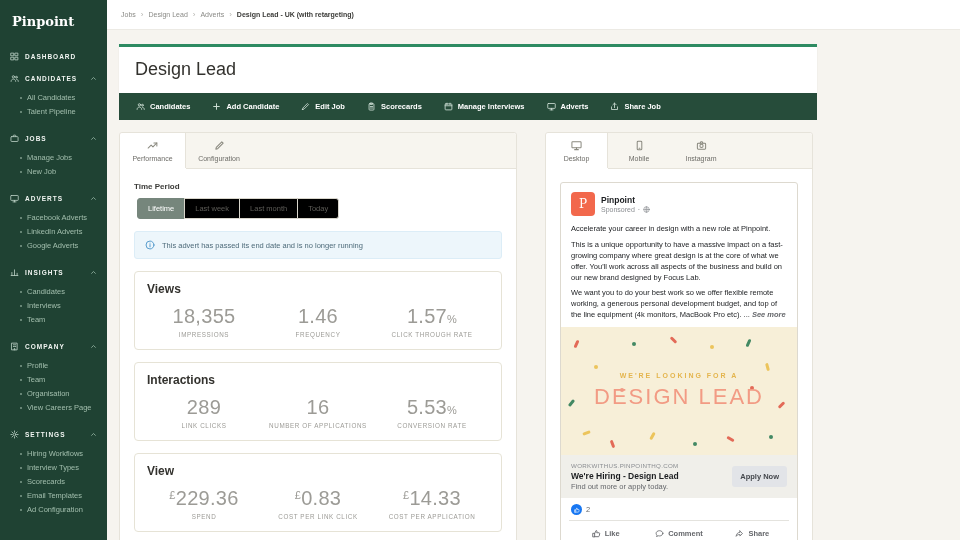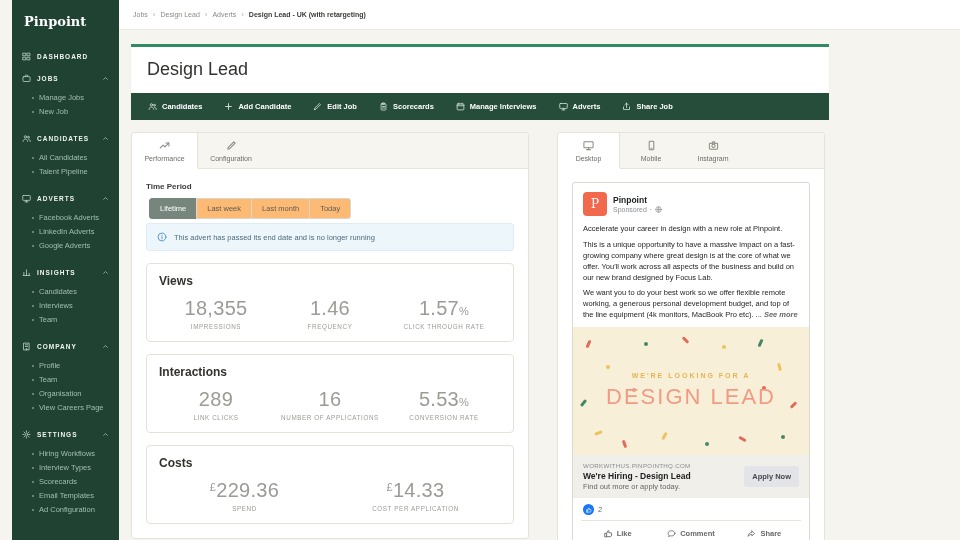--- a/index.html
+++ b/index.html
@@ -1,18 +1,18 @@
 <!DOCTYPE html>
 <html><head>
 <meta charset="utf-8">
 <style>
   * { margin:0; padding:0; box-sizing:border-box; }
   html,body { width:960px; height:540px; overflow:hidden; }
   body { font-family:"Liberation Sans",sans-serif; background:#f6f4ef; color:#33322e; }
-  .app { display:flex; width:960px; height:540px;padding-left:12px; }
+  .app { display:flex; width:960px; height:540px; }
   .ic { width:10px; height:10px; flex-shrink:0; display:block; }
 
   
   .sidebar { width:107px; background:#1f4233; flex-shrink:0; padding-top:10px; overflow:hidden; }
   .logo { font-family:"DejaVu Serif",serif; font-size:13px; font-weight:600; color:#fff; padding:4px 12px 0; margin-bottom:16px; }
   .nav-header { display:flex; align-items:center; gap:6px; padding:0 10px; height:22px; font-size:6.5px; font-weight:700; letter-spacing:1px; color:#f1f5f2; cursor:pointer; }
   .nav-header .ic { width:9px; height:9px; color:#b9cfc2; }
   .nav-header .chev { margin-left:auto; width:7px; height:7px; color:#8fae9d; }
   .nav-items { padding:2px 0 8px; }
   .nav-sub { display:block; font-size:7.5px; color:#a3bfae; padding:0 8px 0 27px; height:14px; line-height:14px; position:relative; cursor:pointer; white-space:nowrap; }
@@ -42,26 +42,26 @@
   .tabbar { display:flex; background:#f7f5ef; border-bottom:1px solid #e6e3da; border-radius:3px 3px 0 0; }
   .tab { width:66px; padding:7px 0 6px; display:flex; flex-direction:column; align-items:center; gap:4px; font-size:7px; color:#6d6c67; cursor:pointer; }
   .tab .ic { width:11px; height:11px; color:#8a897f; }
   .tab.active { background:#fff; border-right:1px solid #e6e3da; box-shadow:0 2px 0 #fff; border-radius:3px 0 0 0; }
   .panel.right .tab { width:62px; }
 
   .panel-body { padding:13px 14px 14px; }
 
   .tp-label { font-size:8px; font-weight:700; color:#3b3b38; margin-bottom:6px; }
   .seg { display:inline-flex; }
-  .seg-btn { font-size:7.5px; color:#5e5d58; background:#fdba74; border:1px solid #d9d6cc; padding:5px 10px; margin-left:-1px; cursor:pointer; white-space:nowrap; }
+  .seg-btn { font-size:7.5px; color:#5e5d58; background:#000000; border:1px solid #d9d6cc; padding:5px 10px; margin-left:-1px; cursor:pointer; white-space:nowrap; }
   .seg-btn:first-child { margin-left:3px; border-radius:3px 0 0 3px; }
   .seg-btn:last-child { border-radius:0 3px 3px 0; }
   .seg-btn.active { background:#76867c; border-color:#76867c; color:#fff; }
 
-  .alert { margin-top:4px; display:flex; gap:7px; align-items:center; background:#edf6fb; border:1px solid #dcedf7; border-radius:3px; padding:8px 10px; font-size:7.5px; color:#4e6b7a; }
+  .alert { margin-top:12px; display:flex; gap:7px; align-items:center; background:#edf6fb; border:1px solid #dcedf7; border-radius:3px; padding:8px 10px; font-size:7.5px; color:#4e6b7a; }
   .alert .ic { width:10px; height:10px; color:#4a94c8; }
 
   .stat-card { margin-top:12px; border:1px solid #e6e3d6; border-radius:4px; padding:10px 12px 11px; }
   .stat-title { font-size:12px; font-weight:700; color:#33322e; margin-bottom:9px; }
   .stat-row { display:flex; }
   .stat { flex:1; text-align:center; }
   .stat-value { font-size:20px; color:#9c9b96; letter-spacing:.3px; }
   .stat-prefix { font-size:11px; vertical-align:6px; }
   .stat-suffix { font-size:11px; }
   .stat-label { font-size:6.3px; letter-spacing:.6px; color:#9c9b96; margin-top:3px; text-transform:uppercase; }
@@ -241,46 +241,46 @@
           <svg class="ic">
               <use href="#i-grid"></use>
             </svg>
           <span>DASHBOARD</span>
         </div>
       </div>
 
       <div class="nav-section">
         <div class="nav-header">
           <svg class="ic">
+              <use href="#i-users"></use>
+            </svg>
+          <span>CANDIDATES</span>
+          <svg class="ic chev">
+              <use href="#i-chevup"></use>
+            </svg>
+        </div>
+        <div class="nav-items">
+          <span class="nav-sub">All Candidates</span>
+          <span class="nav-sub">Talent Pipeline</span>
+        </div>
+      </div>
+
+      <div class="nav-section">
+        <div class="nav-header">
+          <svg class="ic">
               <use href="#i-briefcase"></use>
             </svg>
           <span>JOBS</span>
           <svg class="ic chev">
               <use href="#i-chevup"></use>
             </svg>
         </div>
         <div class="nav-items">
           <span class="nav-sub">Manage Jobs</span>
           <span class="nav-sub">New Job</span>
-        </div>
-      </div>
-
-      <div class="nav-section">
-        <div class="nav-header">
-          <svg class="ic">
-              <use href="#i-users"></use>
-            </svg>
-          <span>CANDIDATES</span>
-          <svg class="ic chev">
-              <use href="#i-chevup"></use>
-            </svg>
-        </div>
-        <div class="nav-items">
-          <span class="nav-sub">All Candidates</span>
-          <span class="nav-sub">Talent Pipeline</span>
         </div>
       </div>
 
       <div class="nav-section">
         <div class="nav-header">
           <svg class="ic">
               <use href="#i-screen"></use>
             </svg>
           <span>ADVERTS</span>
           <svg class="ic chev">
@@ -480,25 +480,29 @@
                     <div class="stat-label">NUMBER OF APPLICATIONS</div>
                   </div>
                   <div class="stat">
                     <div class="stat-value"><span class="stat-prefix"></span><span>5.53</span><span class="stat-suffix">%</span></div>
                     <div class="stat-label">CONVERSION RATE</div>
                   </div>
                 </div>
               </div>
 
               <div class="stat-card">
-                <div class="stat-title">Costs</div>
+                <div class="stat-title">View</div>
                 <div class="stat-row">
                   <div class="stat">
                     <div class="stat-value"><span class="stat-prefix">£</span><span>229.36</span><span class="stat-suffix"></span></div>
                     <div class="stat-label">SPEND</div>
+                  </div>
+                  <div class="stat">
+                    <div class="stat-value"><span class="stat-prefix">£</span><span>0.83</span><span class="stat-suffix"></span></div>
+                    <div class="stat-label">COST PER LINK CLICK</div>
                   </div>
                   <div class="stat">
                     <div class="stat-value"><span class="stat-prefix">£</span><span>14.33</span><span class="stat-suffix"></span></div>
                     <div class="stat-label">COST PER APPLICATION</div>
                   </div>
                 </div>
               </div>
 
             </div>
           </div>

